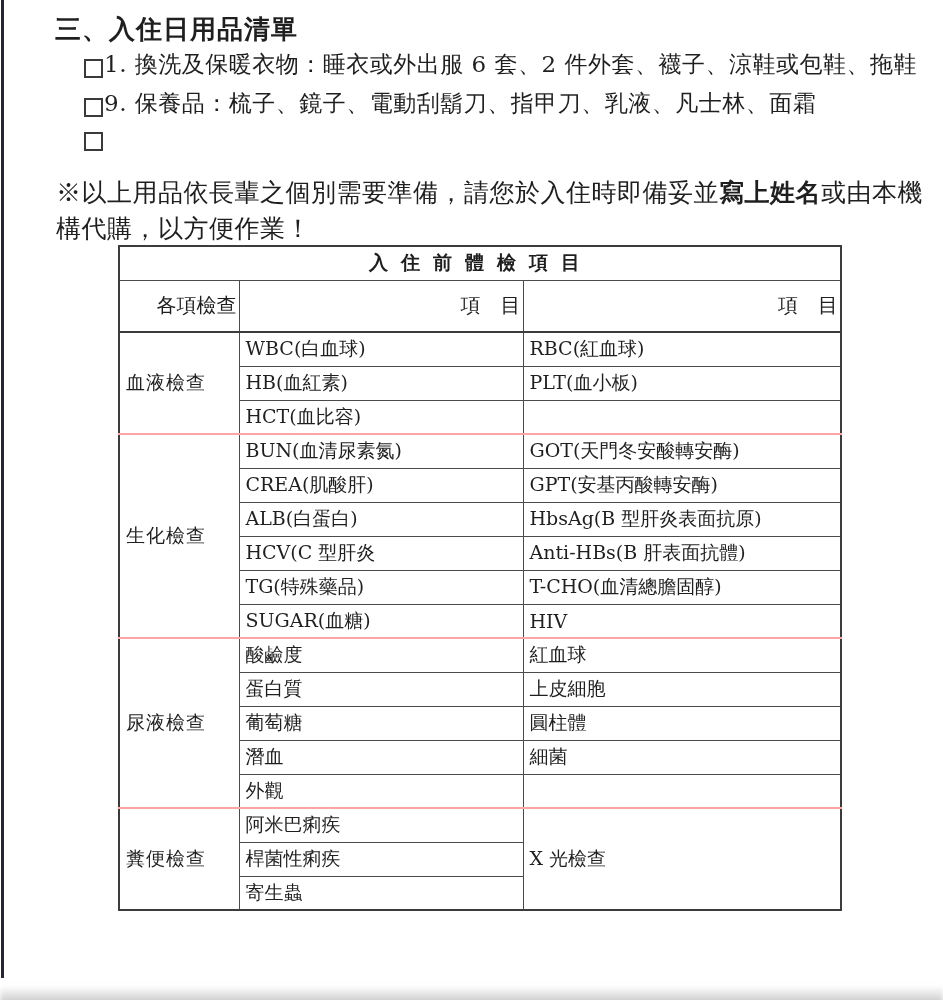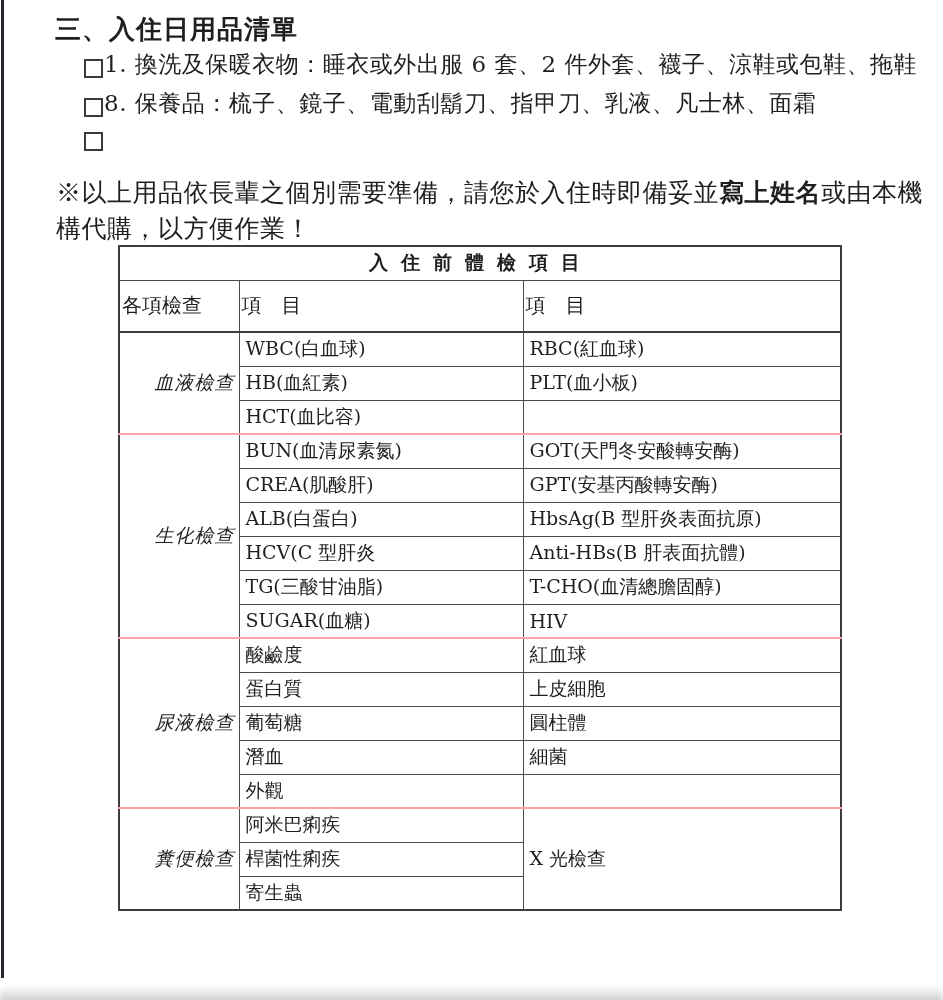--- a/index.html
+++ b/index.html
@@ -54,41 +54,41 @@
   table.exam td {
     border: 1px solid #4a4a4a;
     font-size: 19px; padding: 2px 4px 2px 6px;
     height: 34px; vertical-align: middle; overflow: hidden;
     white-space: nowrap;
   }
   td.tbl-title {
     height: 50px; text-align: center; font-size: 22px; font-weight: 600;
     letter-spacing: 13px; padding-left: 13px; border-bottom: 2px solid #3c3c3c;
   }
-  tr.hdr td { height: 52px; text-align: left; font-size: 20px; padding: 2px; border-bottom: 2px solid #3c3c3c; }
-  td.cat { text-align: right; font-size: 20px; padding: 2px; letter-spacing: 1px; font-style: italic; }
+  tr.hdr td { height: 52px; text-align: right; font-size: 20px; padding: 2px; border-bottom: 2px solid #3c3c3c; }
+  td.cat { text-align: left; font-size: 20px; padding: 2px; letter-spacing: 1px; }
   tr.sec-start td { border-top: 2px solid #fca5a5; }
   td.xray { vertical-align: middle; padding-left: 10px; }
 </style>
 </head>
 <body>
 
 <div class="scan-left-line"></div>
 <div class="scan-bottom-shadow"></div>
 
 <h1 class="doc-title">三、入住日用品清單</h1>
 
 <div class="checklist">
   <div class="check-item">
     <span class="checkbox"></span>
     <span>1. 換洗及保暖衣物：睡衣或外出服 6 套、2 件外套、襪子、涼鞋或包鞋、拖鞋</span>
   </div>
   <div class="check-item">
     <span class="checkbox"></span>
-    <span>8. 保養品：梳子、鏡子、電動刮鬍刀、指甲刀、乳液、凡士林、面霜</span>
+    <span>9. 保養品：梳子、鏡子、電動刮鬍刀、指甲刀、乳液、凡士林、面霜</span>
   </div>
   <div class="check-item">
     <span class="checkbox"></span>
   </div>
 </div>
 
 <p class="note"><span>※</span><span>以上用品依長輩之個別需要準備，請您於入住時即備妥並</span><b>寫上姓名</b><span>或由本機</span><br><span>構代購，以方便作業！</span></p>
 
 <table class="exam">
   <colgroup>
@@ -131,21 +131,21 @@
   </tr>
   <tr>
     <td>ALB(白蛋白)</td>
     <td>HbsAg(B 型肝炎表面抗原)</td>
   </tr>
   <tr>
     <td>HCV(C 型肝炎</td>
     <td>Anti-HBs(B 肝表面抗體)</td>
   </tr>
   <tr>
-    <td>TG(三酸甘油脂)</td>
+    <td>TG(特殊藥品)</td>
     <td>T-CHO(血清總膽固醇)</td>
   </tr>
   <tr>
     <td>SUGAR(血糖)</td>
     <td>HIV</td>
   </tr>
 
   <tr class="sec-start">
     <td class="cat" rowspan="5">尿液檢查</td>
     <td>酸鹼度</td>

